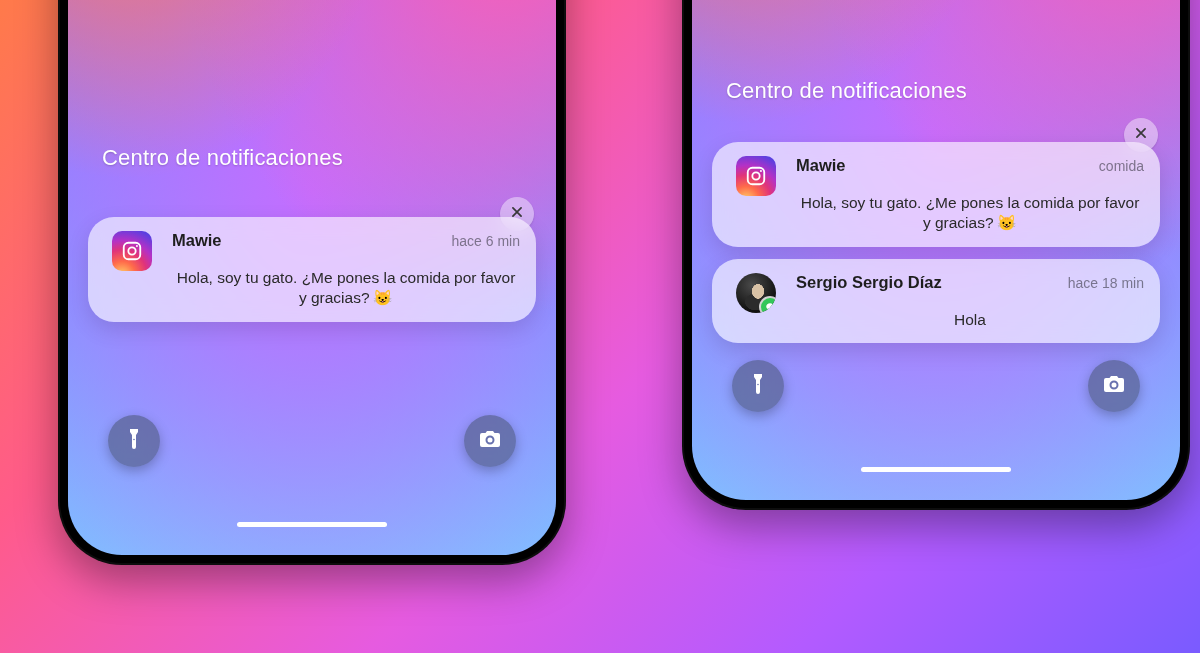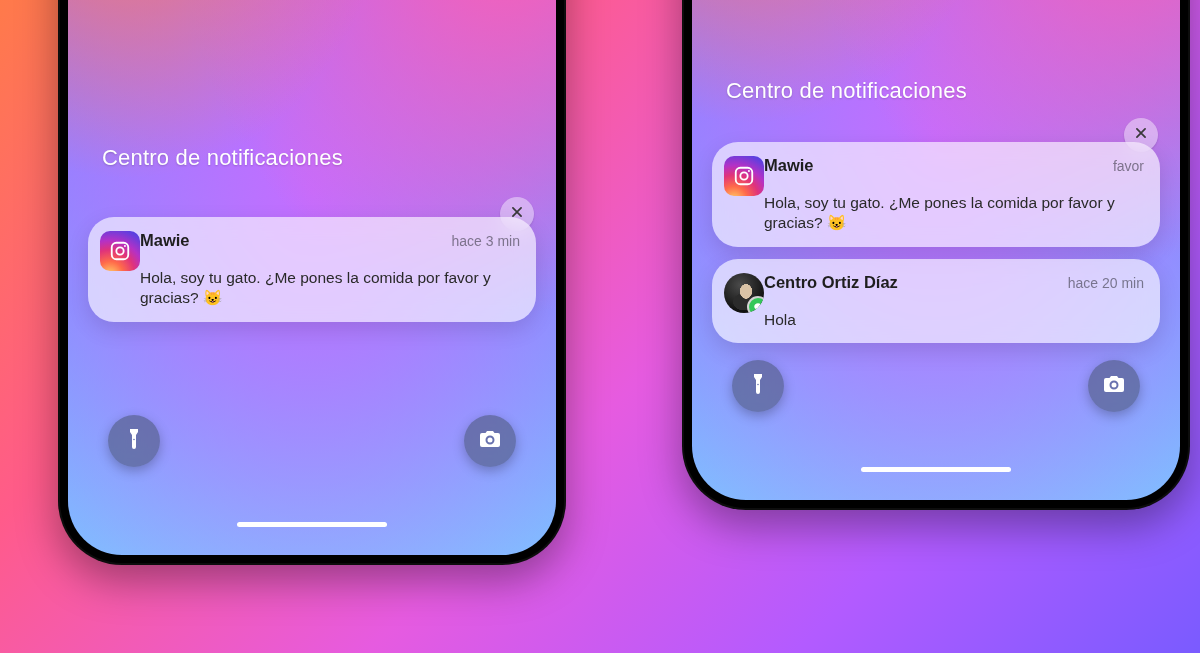--- a/index.html
+++ b/index.html
@@ -62,25 +62,26 @@
   .close-pill svg { width: 14px; height: 14px; }
 
   .cards { position: absolute; left: 20px; right: 20px; }
   .left  .cards { top: 362px; }
   .right .cards { top: 342px; }
 
   .card {
     position: relative;
     background: rgba(255,255,255,0.62);
     border-radius: 26px;
-    padding: 14px 16px 14px 12px;
+    padding: 14px 16px 14px 24px;
     display: flex;
-    gap: 0;
+    gap: 20px;
     box-shadow: 0 8px 22px rgba(0,0,0,0.12);
     backdrop-filter: blur(10px);
+    text-align: center;
   }
   .card + .card { margin-top: 12px; }
   .card.peek {
     height: 36px;
     padding-top: 6px; padding-bottom: 6px;
     overflow: hidden;
     background: rgba(255,255,255,0.50);
     margin-top: -4px;
     z-index: -1;
     border-top-left-radius: 10px;
@@ -170,21 +171,21 @@
           <div class="app-icon instagram">
             <svg viewBox="0 0 24 24" fill="none" stroke="#fff" stroke-width="2">
                 <rect x="3" y="3" width="18" height="18" rx="5"></rect>
                 <circle cx="12" cy="12" r="4"></circle>
                 <circle cx="17.4" cy="6.6" r="1.1" fill="#fff" stroke="none"></circle>
               </svg>
           </div>
           <div class="card-body">
             <div class="card-head">
               <span class="sender">Mawie</span>
-              <span class="time">hace 3 min</span>
+              <span class="time">hace 6 min</span>
             </div>
             <div class="msg">Hola, soy tu gato. ¿Me pones la comida por favor y gracias? 😺</div>
           </div>
         </div>
 
         <div class="card peek">
           <div class="avatar">
             <div class="face"></div>
             <div class="msg-badge">
               <svg viewBox="0 0 24 24" fill="#fff">
@@ -239,39 +240,39 @@
           <div class="app-icon instagram">
             <svg viewBox="0 0 24 24" fill="none" stroke="#fff" stroke-width="2">
                 <rect x="3" y="3" width="18" height="18" rx="5"></rect>
                 <circle cx="12" cy="12" r="4"></circle>
                 <circle cx="17.4" cy="6.6" r="1.1" fill="#fff" stroke="none"></circle>
               </svg>
           </div>
           <div class="card-body">
             <div class="card-head">
               <span class="sender">Mawie</span>
-              <span class="time">favor</span>
+              <span class="time">comida</span>
             </div>
             <div class="msg">Hola, soy tu gato. ¿Me pones la comida por favor y gracias? 😺</div>
           </div>
         </div>
 
         <div class="card">
           <div class="avatar">
             <div class="face"></div>
             <div class="msg-badge">
               <svg viewBox="0 0 24 24" fill="#fff">
                   <path d="M12 3C7 3 3 6.4 3 10.6c0 2.4 1.4 4.6 3.6 6L6 21l4.4-2.3c.5.1 1 .1 1.6.1 5 0 9-3.4 9-7.6S17 3 12 3z"></path>
                 </svg>
             </div>
           </div>
           <div class="card-body">
             <div class="card-head">
-              <span class="sender">Centro Ortiz Díaz</span>
-              <span class="time">hace 20 min</span>
+              <span class="sender">Sergio Sergio Díaz</span>
+              <span class="time">hace 18 min</span>
             </div>
             <div class="msg">Hola</div>
           </div>
         </div>
 
       </div>
 
       <div class="dock">
         <div class="dock-btn">
           <span>

